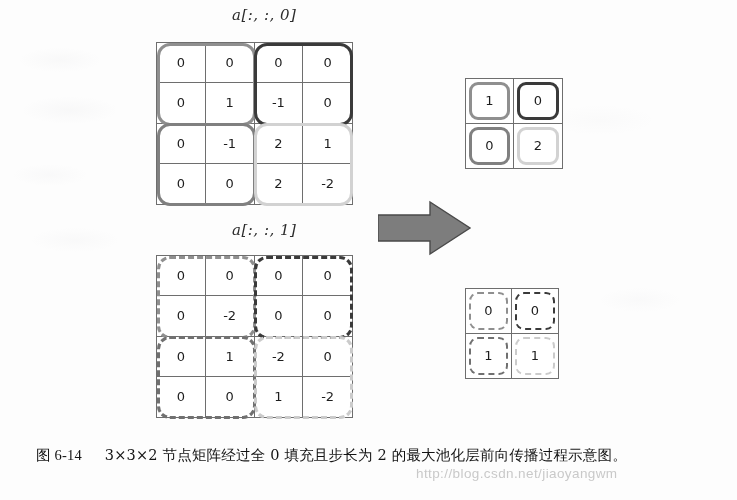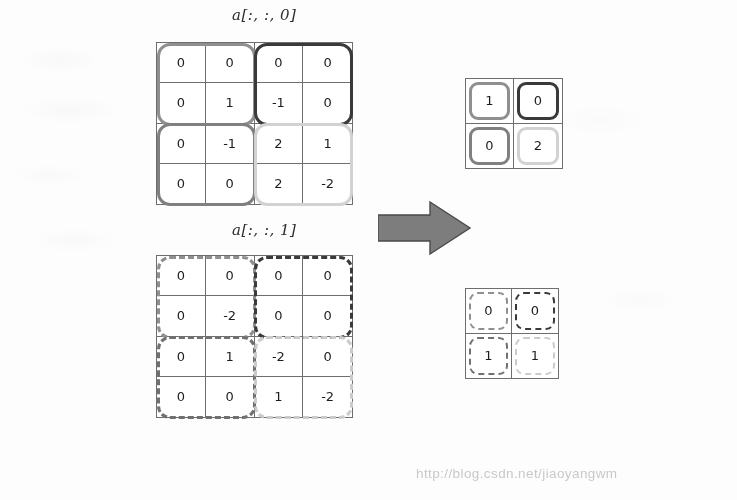--- a/index.html
+++ b/index.html
@@ -231,16 +231,20 @@
       <div class="ocellwrap">
         <div class="obox" style="border: 2.6px dashed rgb(112, 112, 112);"></div>
         <span class="oval">1</span>
       </div>
       <div class="ocellwrap">
         <div class="obox" style="border: 2.6px dashed rgb(203, 203, 203);"></div>
         <span class="oval">1</span>
       </div>
     </div>
 
+  <div class="caption">
+    <span class="num">图 6-14</span>
+    <span style="display:inline-block;width:18px;"></span><span>3×3×2 节点矩阵经过全 0 填充且步长为 2 的最大池化层前向传播过程示意图。</span>
+  </div>
 
   <div class="watermark">http://blog.csdn.net/jiaoyangwm</div>
 
 </div>
 
 </body></html>

